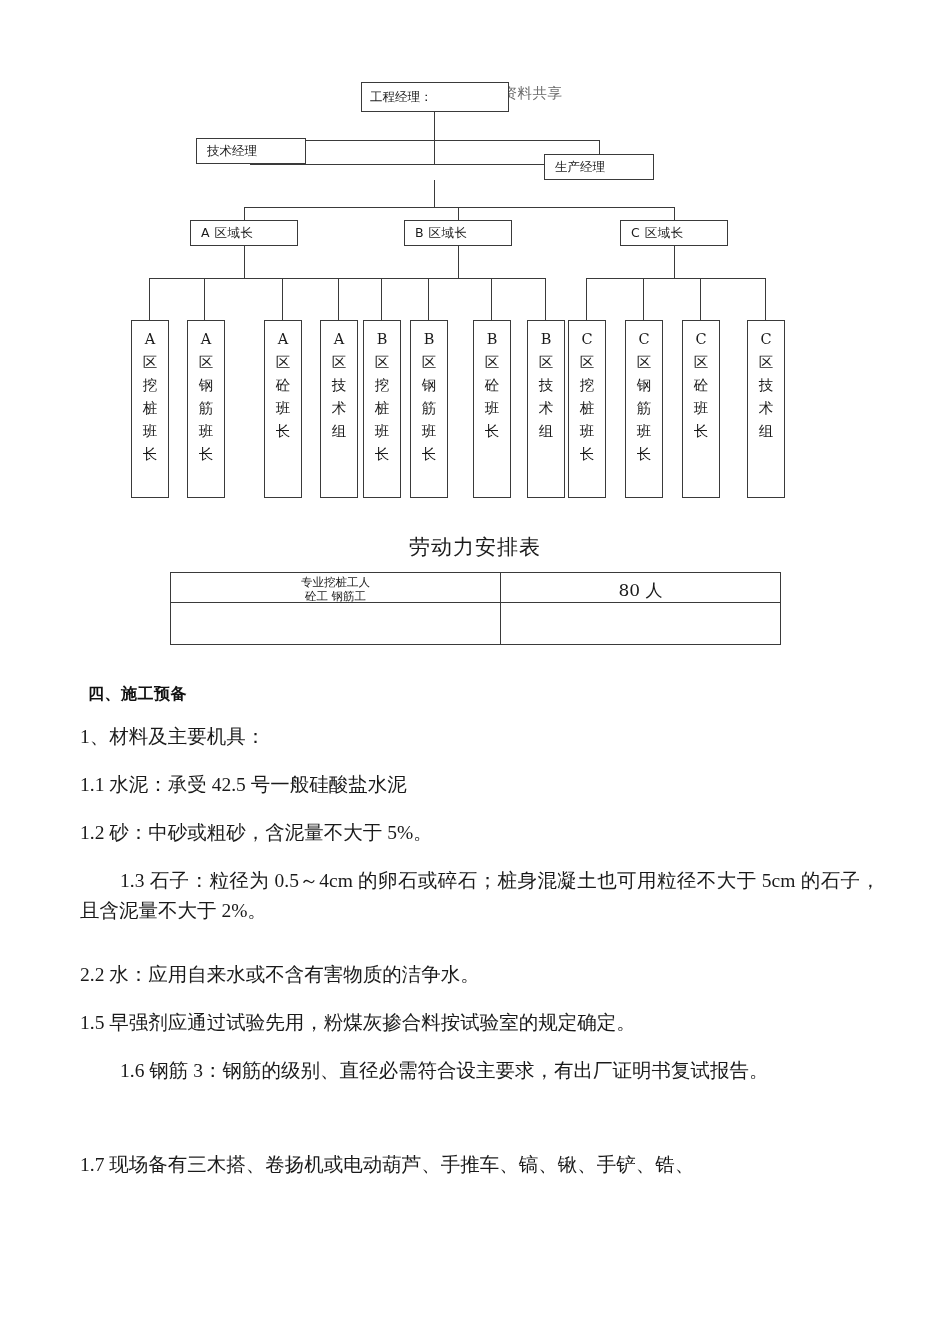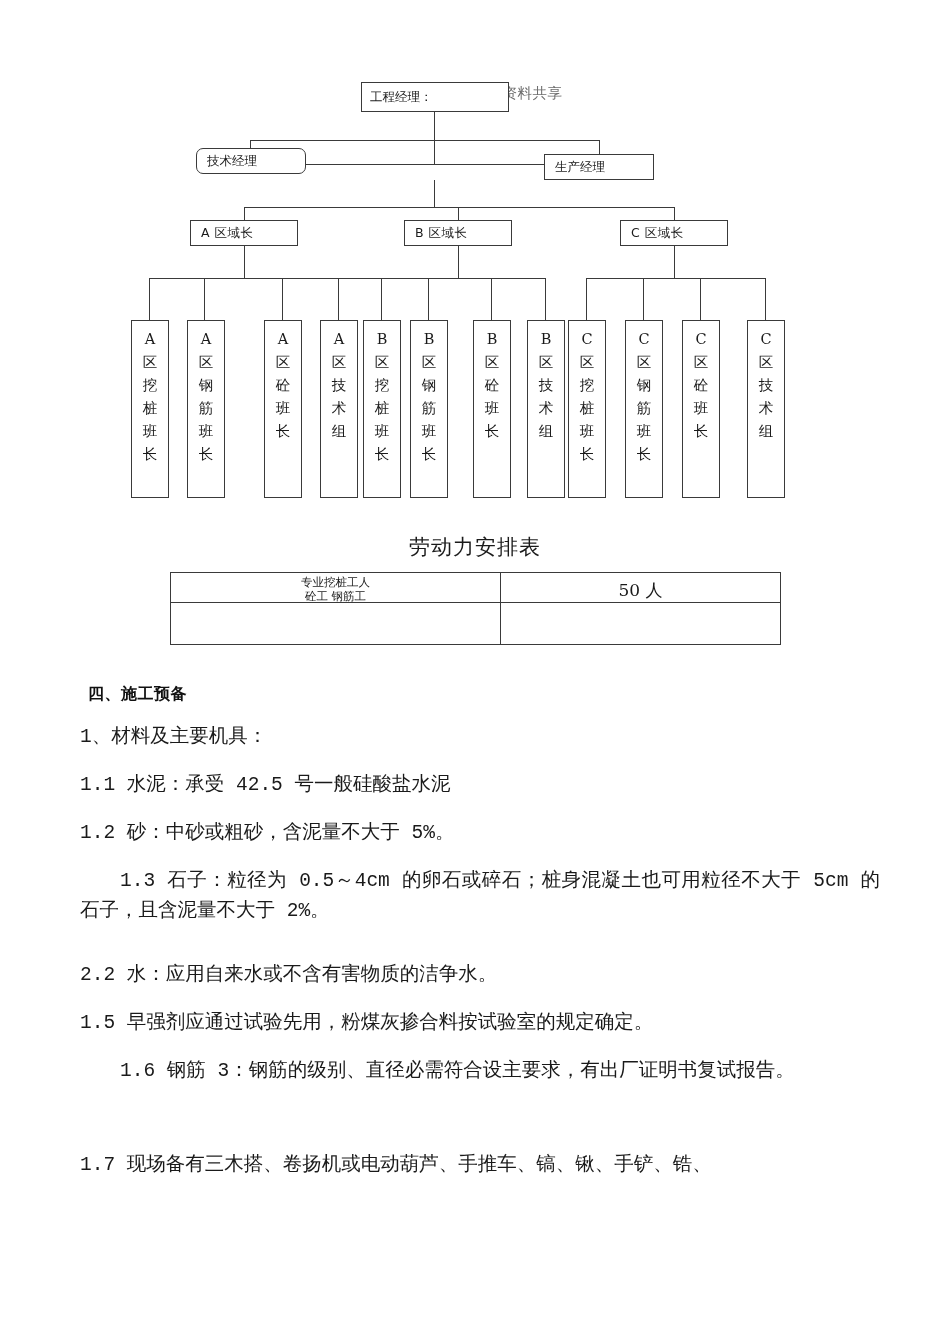--- a/index.html
+++ b/index.html
@@ -44,21 +44,21 @@
   .node.top {
     left: 361px; top: 2px; width: 148px; height: 30px;
     padding: 6px 0 0 8px;
     font-size: 12.5px;
   }
   .node.mid {
     width: 110px; height: 26px;
     padding: 4px 0 0 10px;
     font-size: 12.5px;
   }
-  .node.mid.tech  { left: 196px; top: 68px; border-radius: 7px; }
+  .node.mid.tech  { left: 196px; top: 58px; }
   .node.mid.prod  { left: 544px; top: 74px; }
 
   .node.area {
     width: 108px; height: 26px;
     padding: 4px 0 0 10px;
     font-size: 12.5px;
     letter-spacing: .5px;
   }
   .node.area.a { left: 190px; top: 140px; }
   .node.area.b { left: 404px; top: 140px; }
@@ -152,21 +152,21 @@
     font-family: "DejaVu Sans", "Liberation Sans", sans-serif;
     font-size: 16px;
     font-weight: bold;
     color: #111;
     letter-spacing: .5px;
   }
   .para {
     position: absolute;
     left: 80px;
     width: 800px;
-    font-family: Liberation Mono, monospace;
+    font-family: Liberation Serif, serif;
     font-size: 19.5px;
     line-height: 1.55;
     color: #1a1a1a;
     text-align: justify;
   }
 </style>
 </head>
 <body>
 
 <div class="page-header">精品 word -行业资料共享</div>
@@ -315,21 +315,21 @@
 <table class="labour-table">
   <tbody>
     <tr class="r1">
       <td class="cell-job">
         <div class="job-stack">
           <div>专业挖桩工人</div>
           <div>砼工 钢筋工</div>
         </div>
       </td>
       <td class="cell-num">
-        <div class="num-txt">50  人</div>
+        <div class="num-txt">80  人</div>
       </td>
     </tr>
     <tr class="r3">
       <td class="cell-job r3-inner">
         <div class="job-stack"></div>
       </td>
       <td class="cell-num r3-inner">
         <div class="num-txt"></div>
       </td>
     </tr>

